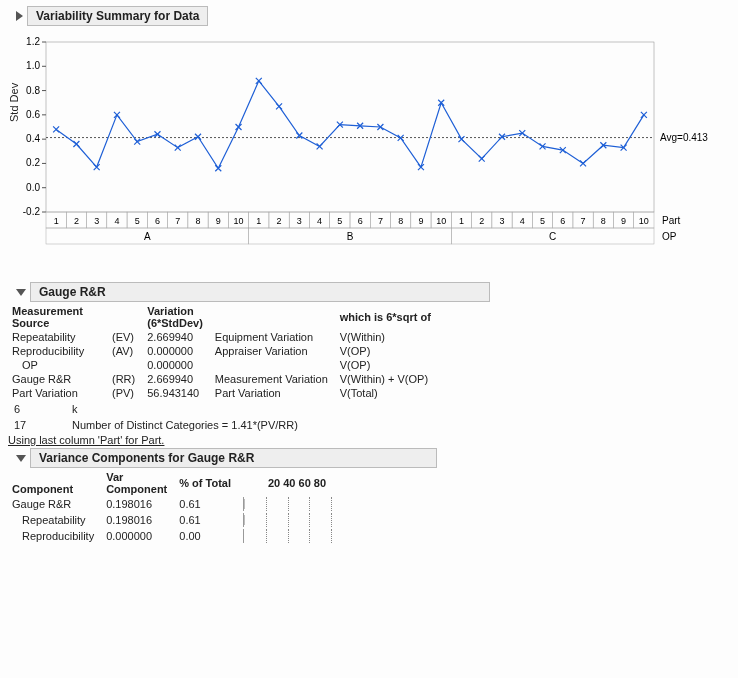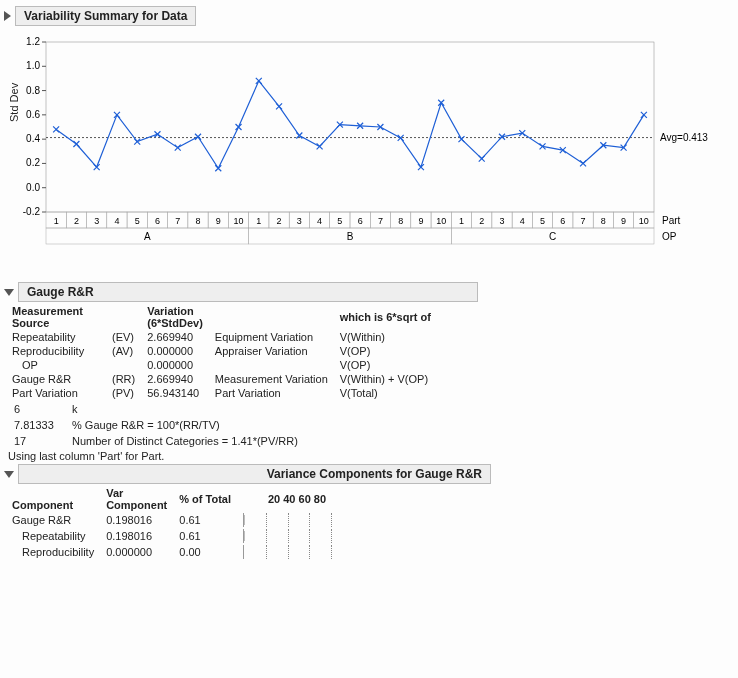--- a/index.html
+++ b/index.html
@@ -9,21 +9,21 @@
     font-family: Arial, Helvetica, sans-serif;
     font-size: 11px;
     color: #222;
     background: #fdfdfd;
     width: 738px;
   }
   .section-header {
     display: flex;
     align-items: center;
     gap: 4px;
-    margin: 2px 0;
+    margin: 2px 12px;
   }
   .disclosure {
     width: 0; height: 0;
     border-style: solid;
     display: inline-block;
   }
   .disclosure.right {
     border-width: 5px 0 5px 7px;
     border-color: transparent transparent transparent #555;
   }
@@ -32,21 +32,21 @@
     border-color: #555 transparent transparent transparent;
   }
   .header-box {
     background: #eee;
     border: 1px solid #bbb;
     padding: 2px 8px;
     font-weight: bold;
     font-size: 12px;
   }
   .header-box.wide { width: 460px; }
-  .header-box.med { width: 473px; text-align: right; }
+  .header-box.med { width: 407px; }
   .chart-wrap {
     position: relative;
     margin: 6px 0 10px 0;
     height: 240px;
   }
   .ylab {
     position: absolute;
     left: 4px;
     top: 90px;
     transform: rotate(-90deg);
@@ -58,21 +58,21 @@
     padding: 1px 6px;
     text-align: left;
     white-space: nowrap;
     font-size: 11px;
   }
   table.data th { font-weight: bold; margin-left: 32px; }
   .num { text-align: left; }
   .ind1 { padding-left: 16px !important; }
   .details { margin-left: 4px; }
   .details td { padding: 1px 4px; }
-  .note { margin-left: 4px; font-size: 11px; }
+  .note { margin-left: 4px; font-size: 11px; text-decoration: underline; }
   .mini-bar-cell {
     width: 110px;
     height: 14px;
     position: relative;
     border-left: 1px solid #999;
   }
   .minibar {
     position: absolute;
     top: 2px;
     height: 10px;
@@ -272,24 +272,20 @@
     </tbody>
   </table>
 
 <table class="details" id="gauge-details">
     <tbody>
       <tr>
         <td class="num" style="width:56px">6</td>
         <td>k</td>
       </tr>
       <tr>
-        <td class="num" style="width:56px">7.81333</td>
-        <td>% Gauge R&amp;R = 100*(RR/TV)</td>
-      </tr>
-      <tr>
         <td class="num" style="width:56px">17</td>
         <td>Number of Distinct Categories = 1.41*(PV/RR)</td>
       </tr>
     </tbody>
   </table>
 <div class="note">Using last column 'Part' for Part.</div>
 
 <div class="section-header">
   <span class="disclosure down"></span>
   <span class="header-box med">Variance Components for Gauge R&amp;R</span>

